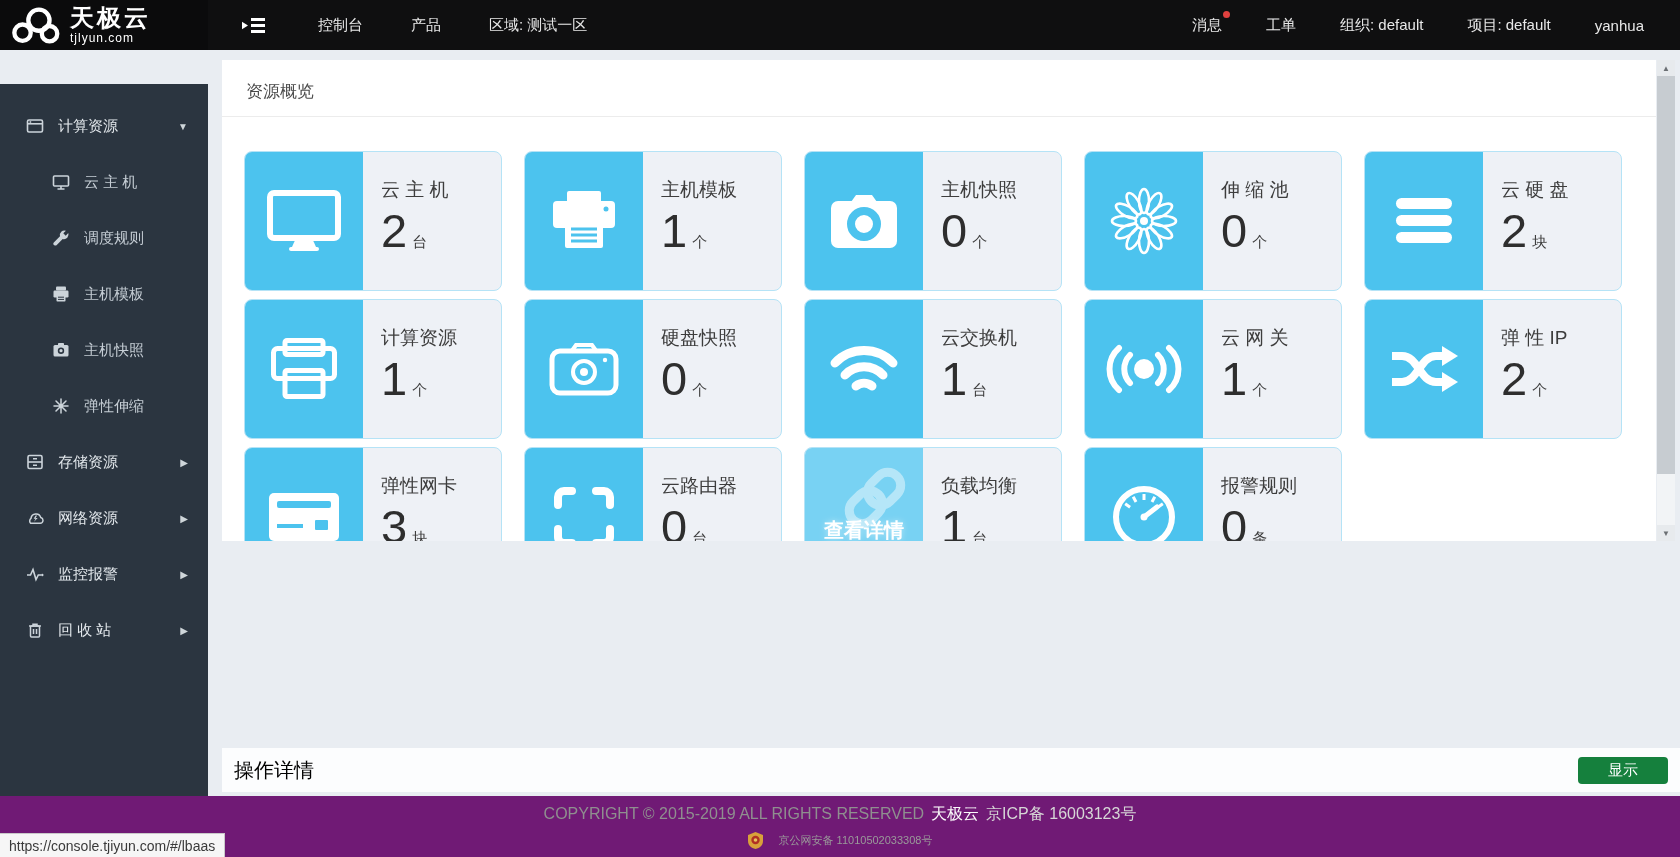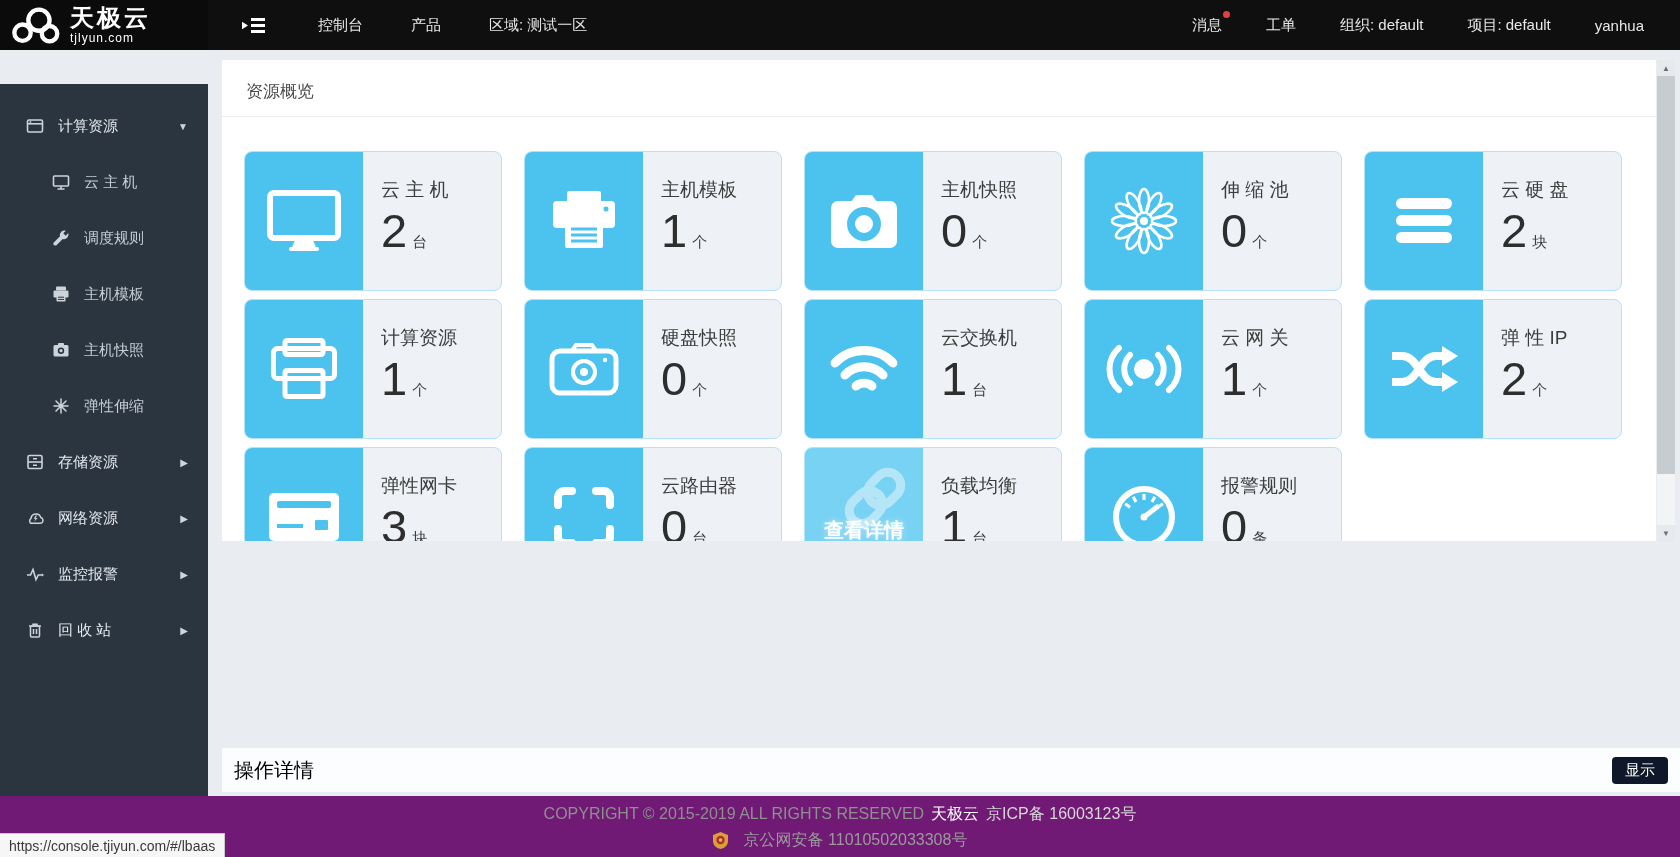--- a/index.html
+++ b/index.html
@@ -58,29 +58,29 @@
   .scrollbar { position:absolute; left:1657px; top:60px; width:18px; height:481px;
     background:#f2f4f6; display:flex; flex-direction:column; align-items:center; }
   .sb-arrow { width:18px; height:16px; background:#e7eaed; color:#6b6f73;
     font-size:8px; display:flex; align-items:center; justify-content:center; cursor:pointer; }
   .sb-arrow.bottom { margin-top:auto; }
   .sb-thumb { width:18px; height:398px; background:#c7ccd1; cursor:pointer; }
   
   .action-bar { position:absolute; left:222px; top:748px; width:1458px; height:44px;
     background:#fcfdfe; display:flex; align-items:center; padding:0 12px; }
   .action-label { font-size:20px; color:#000000; }
-  .show-btn { margin-left:auto; background:#0f172a; color:#fff; font-size:15px;
-    border:none; border-radius:4px; height:27px; padding:0 13px; cursor:pointer;
+  .show-btn { margin-left:auto; background:#15803d; color:#fff; font-size:15px;
+    border:none; border-radius:4px; height:27px; padding:0 30px; cursor:pointer;
     font-family:inherit; }
   
   .footer { position:absolute; left:0; top:796px; width:1680px; height:77px;
     background:#701a75; padding-top:5px; }
   .footer-line { height:26px; display:flex; align-items:center; justify-content:center;
     gap:7px; font-size:16px; color:#8f8f8f; }
-  .footer-line.l2 { font-size:16px; color:#9a9a9a; gap:16px; }
+  .footer-line.l2 { font-size:11px; color:#9a9a9a; gap:16px; }
   .footer .brand { color:#fafafa; }
   .footer .icp { color:#d6d6d6; cursor:pointer; }
   .footer .beian { cursor:pointer; }
   
   .url-tip { position:absolute; left:0; top:833px; height:24px; z-index:5;
     background:#f6f6f6; border:1px solid #c9c9c9; border-left:none; border-bottom:none;
     display:flex; align-items:center; padding:6px 9px; font-size:14px; color:#3a3a3a; }
   svg { display:block; }
 </style>
 </head>

